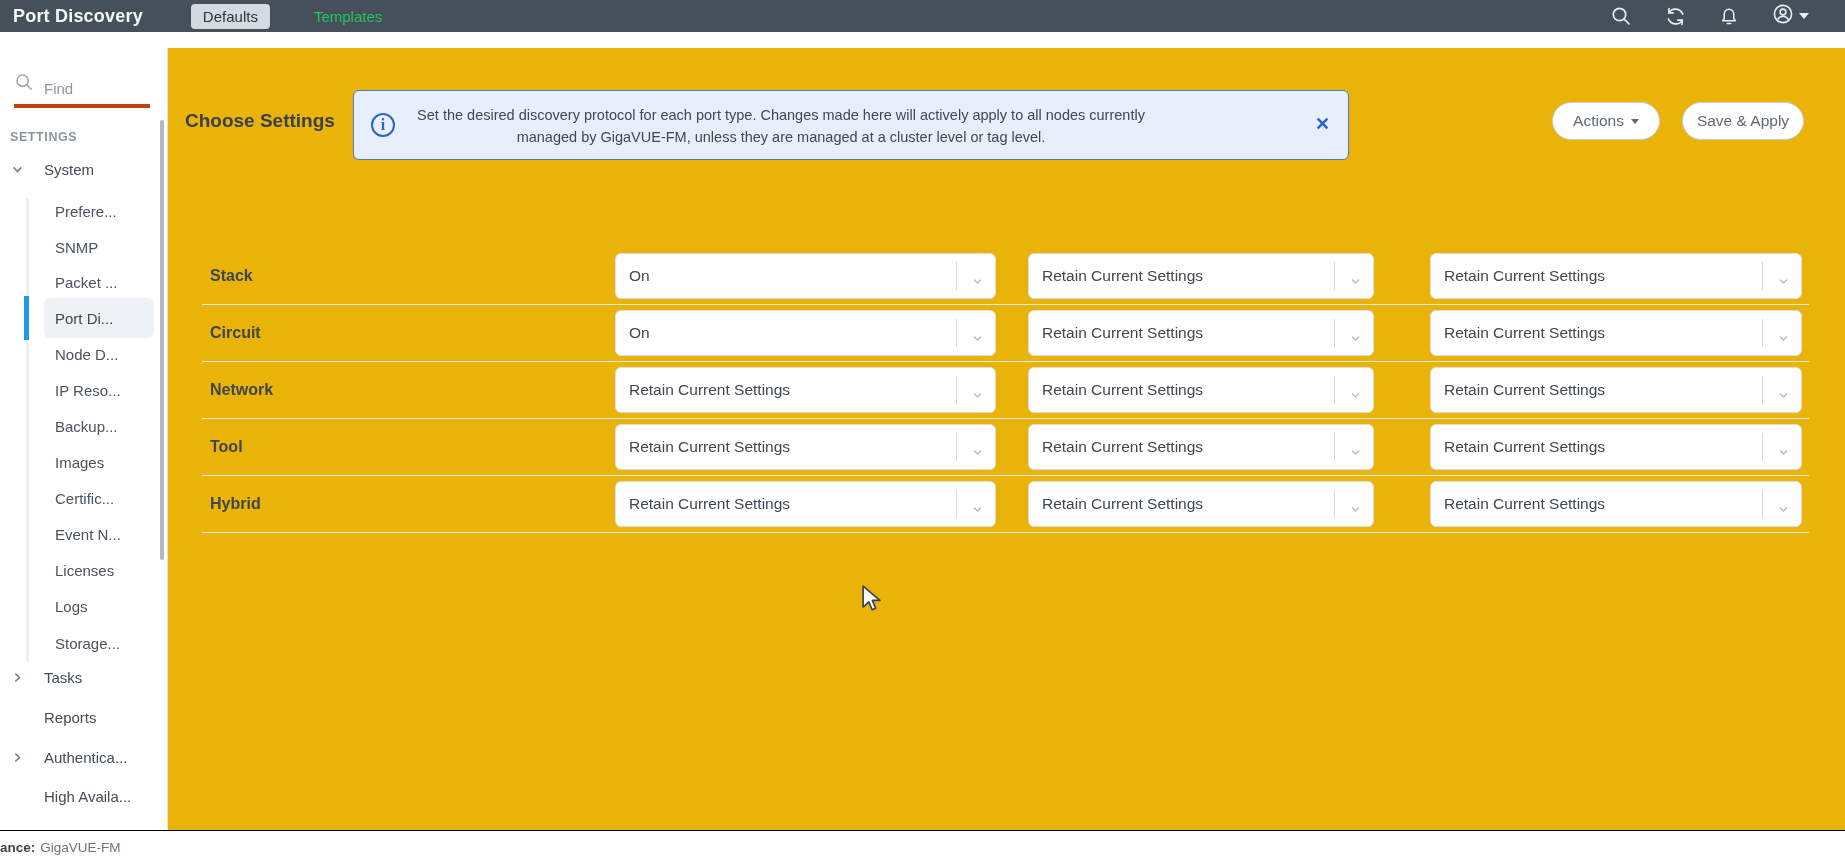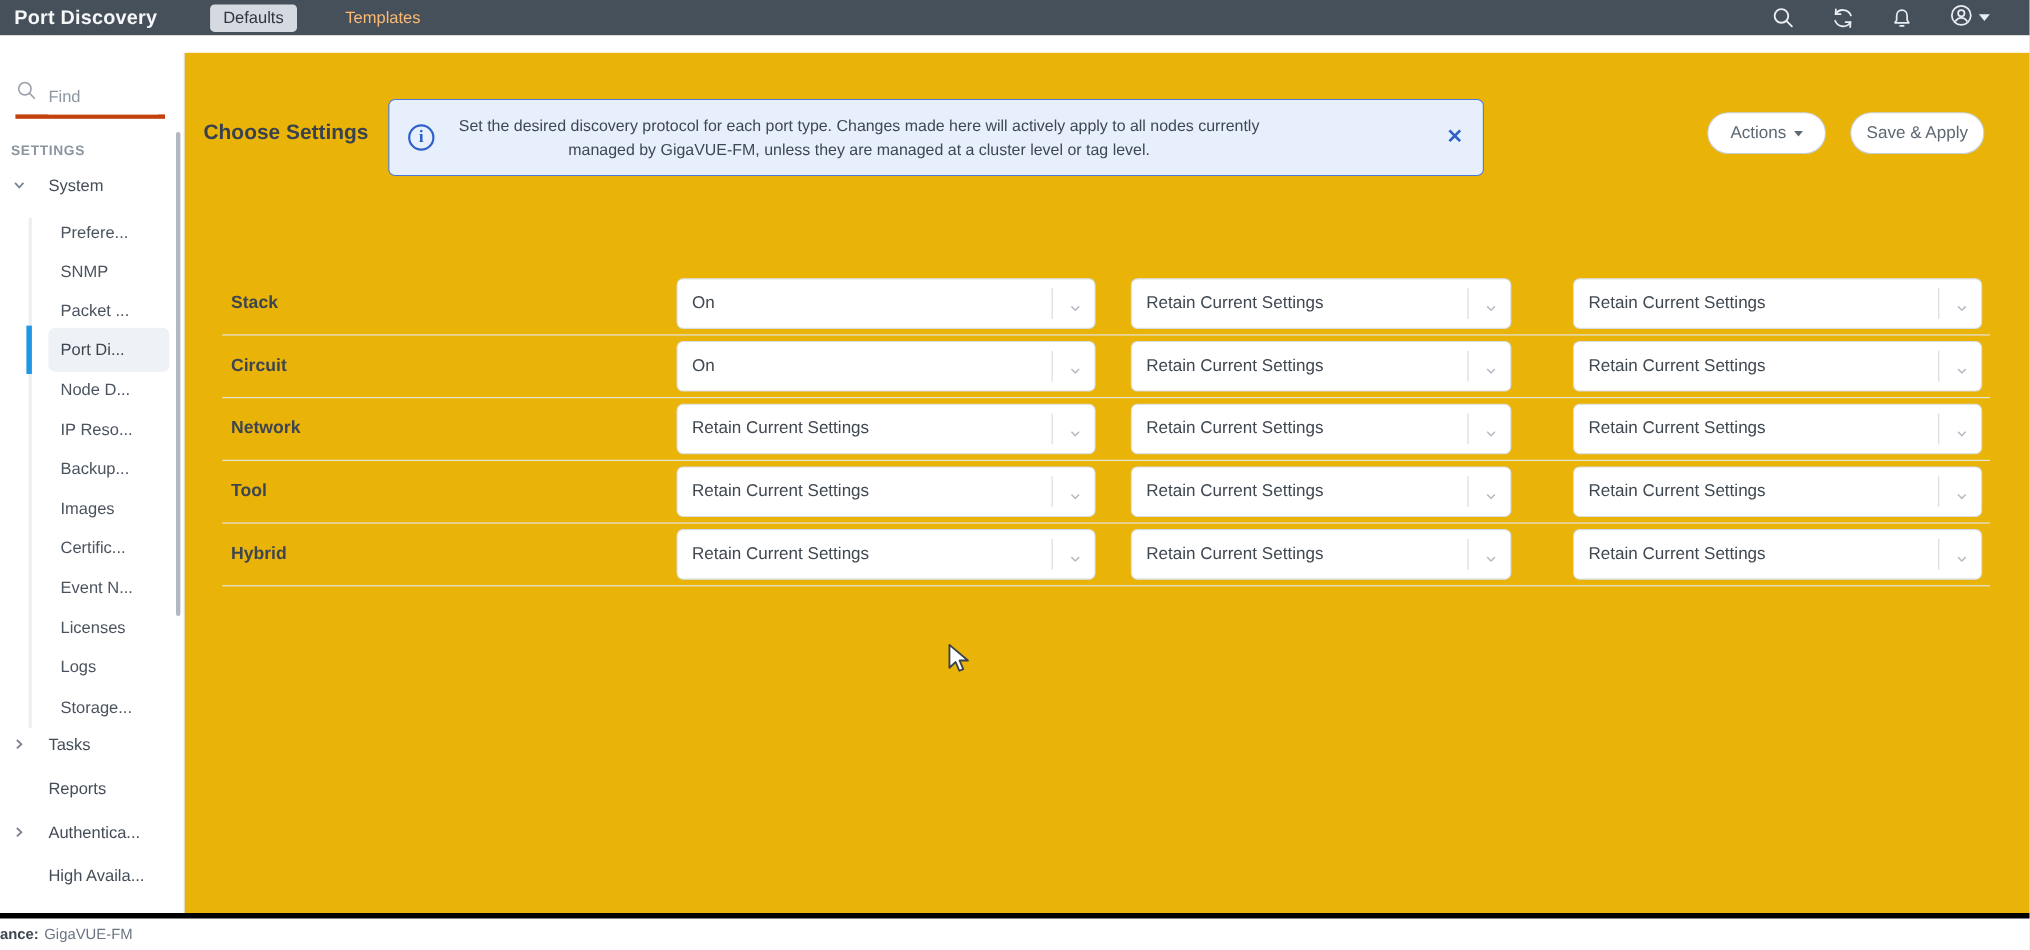--- a/index.html
+++ b/index.html
@@ -5,21 +5,21 @@
   * { margin:0; padding:0; box-sizing:border-box; }
   html,body { width:1845px; height:864px; overflow:hidden;
     font-family:"Liberation Sans", sans-serif; background:#fff; }
 
   
   .topbar { position:absolute; left:0; top:0; width:1845px; height:32px;
     background:#46505a; display:flex; align-items:center; }
   .tb-title { color:#f5f7f9; font-size:18px; font-weight:700; margin-left:13px;
     letter-spacing:.2px; }
   .tb-tabs { display:flex; align-items:center; margin-left:48px; gap:32px; }
-  .tb-tab { color:#fdba74; font-size:15px; cursor:pointer; padding:4px 12px; }
+  .tb-tab { color:#22c55e; font-size:15px; cursor:pointer; padding:4px 12px; }
   .tb-tab.active { background:#d5dae0; color:#2d353d; border-radius:4px;
     font-weight:500; }
   .tb-icons { margin-left:auto; display:flex; align-items:center; gap:30px;
     margin-right:36px; }
   .tb-icon { width:24px; height:24px; display:flex; align-items:center;
     justify-content:center; cursor:pointer; }
   .tb-acct { display:flex; align-items:center; gap:4px; cursor:pointer; }
   .caret-dn { width:0; height:0; border-left:5px solid transparent;
     border-right:5px solid transparent; border-top:6px solid #e9edf1; }
 
@@ -44,21 +44,21 @@
     white-space:nowrap; }
   .sel-box { position:absolute; left:44px; width:110px; height:40px;
     background:#eef1f5; border-radius:6px; }
   .sel-bar { position:absolute; left:24px; width:5px; height:44px;
     background:#2196e3; }
   .sb-scroll { position:absolute; left:160px; top:72px; width:4px; height:440px;
     background:#b2b8bf; border-radius:2px; }
 
   
   .footer { position:absolute; left:0; bottom:0; width:1845px; height:34px;
-    background:#fff; border-top:5px solid #000000; display:flex;
+    background:#fff; border-top:1px solid #000000; display:flex;
     align-items:center; font-size:13.5px; }
   .footer b { color:#3f464e; font-weight:700; }
   .footer span { color:#6b7480; margin-left:5px; }
 
   
   .main { position:absolute; left:168px; top:48px; right:0; bottom:34px;
     background:#eab308;text-align:center; }
   .page-heading { position:absolute; left:17px; top:62px; font-size:19px;
     font-weight:700; color:#39424c; }
   .alert { position:absolute; left:185px; top:42px; width:996px; height:70px;

